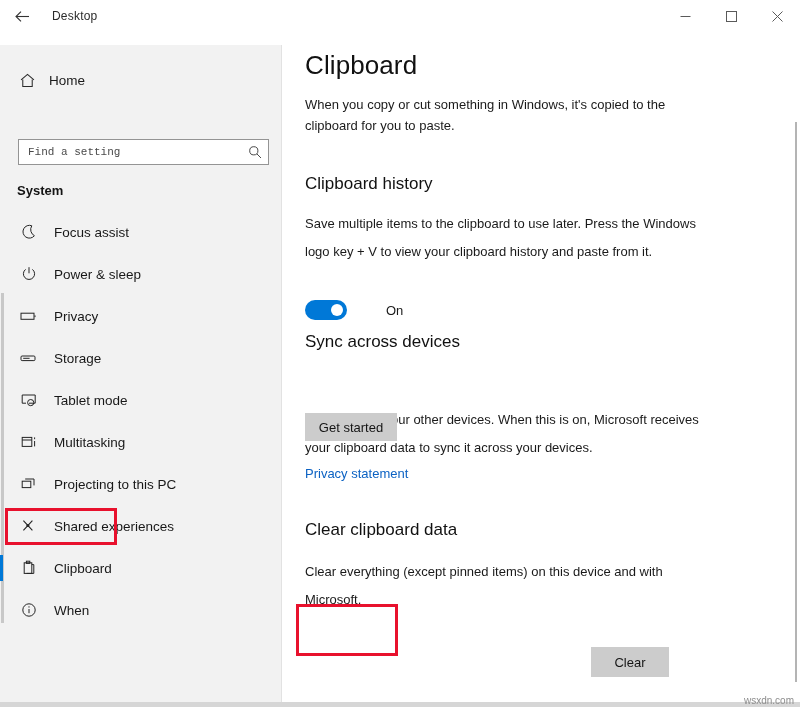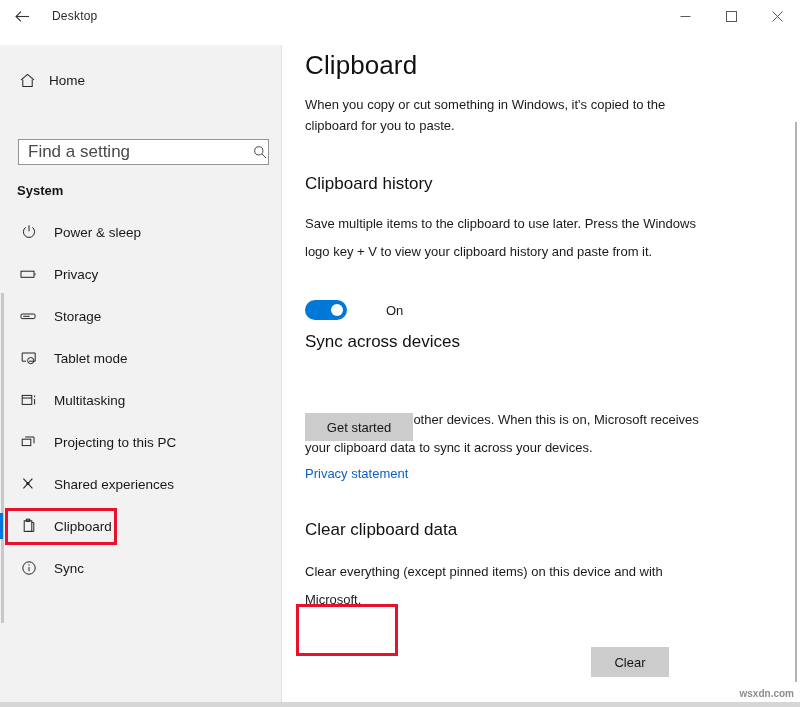--- a/index.html
+++ b/index.html
@@ -125,22 +125,22 @@
     background: #ffffff;
     border: 1px solid #949494;
     box-sizing: border-box;
     display: flex;
     align-items: center;
   }
   #search-box input {
     border: none;
     outline: none;
     background: transparent;
-    font-family: Liberation Sans, sans-serif;
-    font-size: 17px;
+    font-family: Liberation Mono, monospace;
+    font-size: 11px;
     color: #737373;
     padding-left: 9px;
     flex: 1;
     height: 100%;
   }
   #search-box input::placeholder { color: #4a4a4a; opacity: 1; }
   .search-ico {
     width: 26px;
     display: flex;
     align-items: center;
@@ -309,21 +309,21 @@
     border: 1px solid #cccccc;
     font-family: "Liberation Sans", sans-serif;
     font-size: 13px;
     color: #151515;
     box-sizing: border-box;
     cursor: default;
   }
   #get-started-btn {
     left: 22px;
     top: 381px;
-    width: 108px;
+    width: 92px;
     height: 28px;
   }
   .link {
     position: absolute;
     font-size: 13px;
     color: #0c62c3;
     text-decoration: none;
   }
   #privacy-link {
     left: 22px;
@@ -354,25 +354,24 @@
     left: 3px;
     top: 90px;
     width: 2px;
     height: 560px;
     background: #b4b4b4;
   }
 
   #watermark {
     position: absolute;
     right: 6px;
-    bottom: 8px;
+    bottom: 1px;
     font-size: 10px;
     color: #8d8d8d;
     font-family: "Liberation Sans", sans-serif;
-    font-weight: bold;
   }
   #bottom-strip {
     position: absolute;
     left: 0;
     bottom: 0;
     width: 800px;
     height: 5px;
     background: #d6d6d6;
   }
 </style>
@@ -431,20 +430,28 @@
           <circle cx="5.8" cy="5.8" r="4.1"></circle>
           <path d="M8.9 8.9 L13 13"></path>
         </svg>
       </span>
     </div>
 
     <div class="section-head">System</div>
 
     <div id="nav-list">
 
+      <div class="nav-item">
+        <span class="nav-ico">
+          <svg width="16" height="16" viewBox="0 0 16 16" fill="none" stroke="currentColor" stroke-width="1">
+            <path d="M10.8 1.8 a6.4 6.4 0 1 0 2.6 9.9 A6.9 6.9 0 0 1 10.8 1.8 Z"></path>
+          </svg>
+        </span>
+        <span class="nav-label">Focus assist</span>
+      </div>
 
       <div class="nav-item">
         <span class="nav-ico">
           <svg width="16" height="16" viewBox="0 0 16 16" fill="none" stroke="currentColor" stroke-width="1">
             <path d="M4.6 3.4 a5.6 5.6 0 1 0 6.8 0"></path>
             <path d="M8 1.2 V7.3"></path>
           </svg>
         </span>
         <span class="nav-label">Power &amp; sleep</span>
       </div>
@@ -525,21 +532,21 @@
 
 
       <div class="nav-item">
         <span class="nav-ico">
           <svg width="16" height="16" viewBox="0 0 16 16" fill="none" stroke="currentColor" stroke-width="1">
             <circle cx="8" cy="8" r="6.2"></circle>
             <path d="M8 7 V11.2"></path>
             <circle cx="8" cy="4.9" r="0.65" fill="currentColor" stroke="none"></circle>
           </svg>
         </span>
-        <span class="nav-label">Sync</span>
+        <span class="nav-label">When</span>
       </div>
 
     </div>
   </div>
 
   <div id="content">
     <div id="content-inner">
 
       <h1 class="page-title">Clipboard</h1>
 

